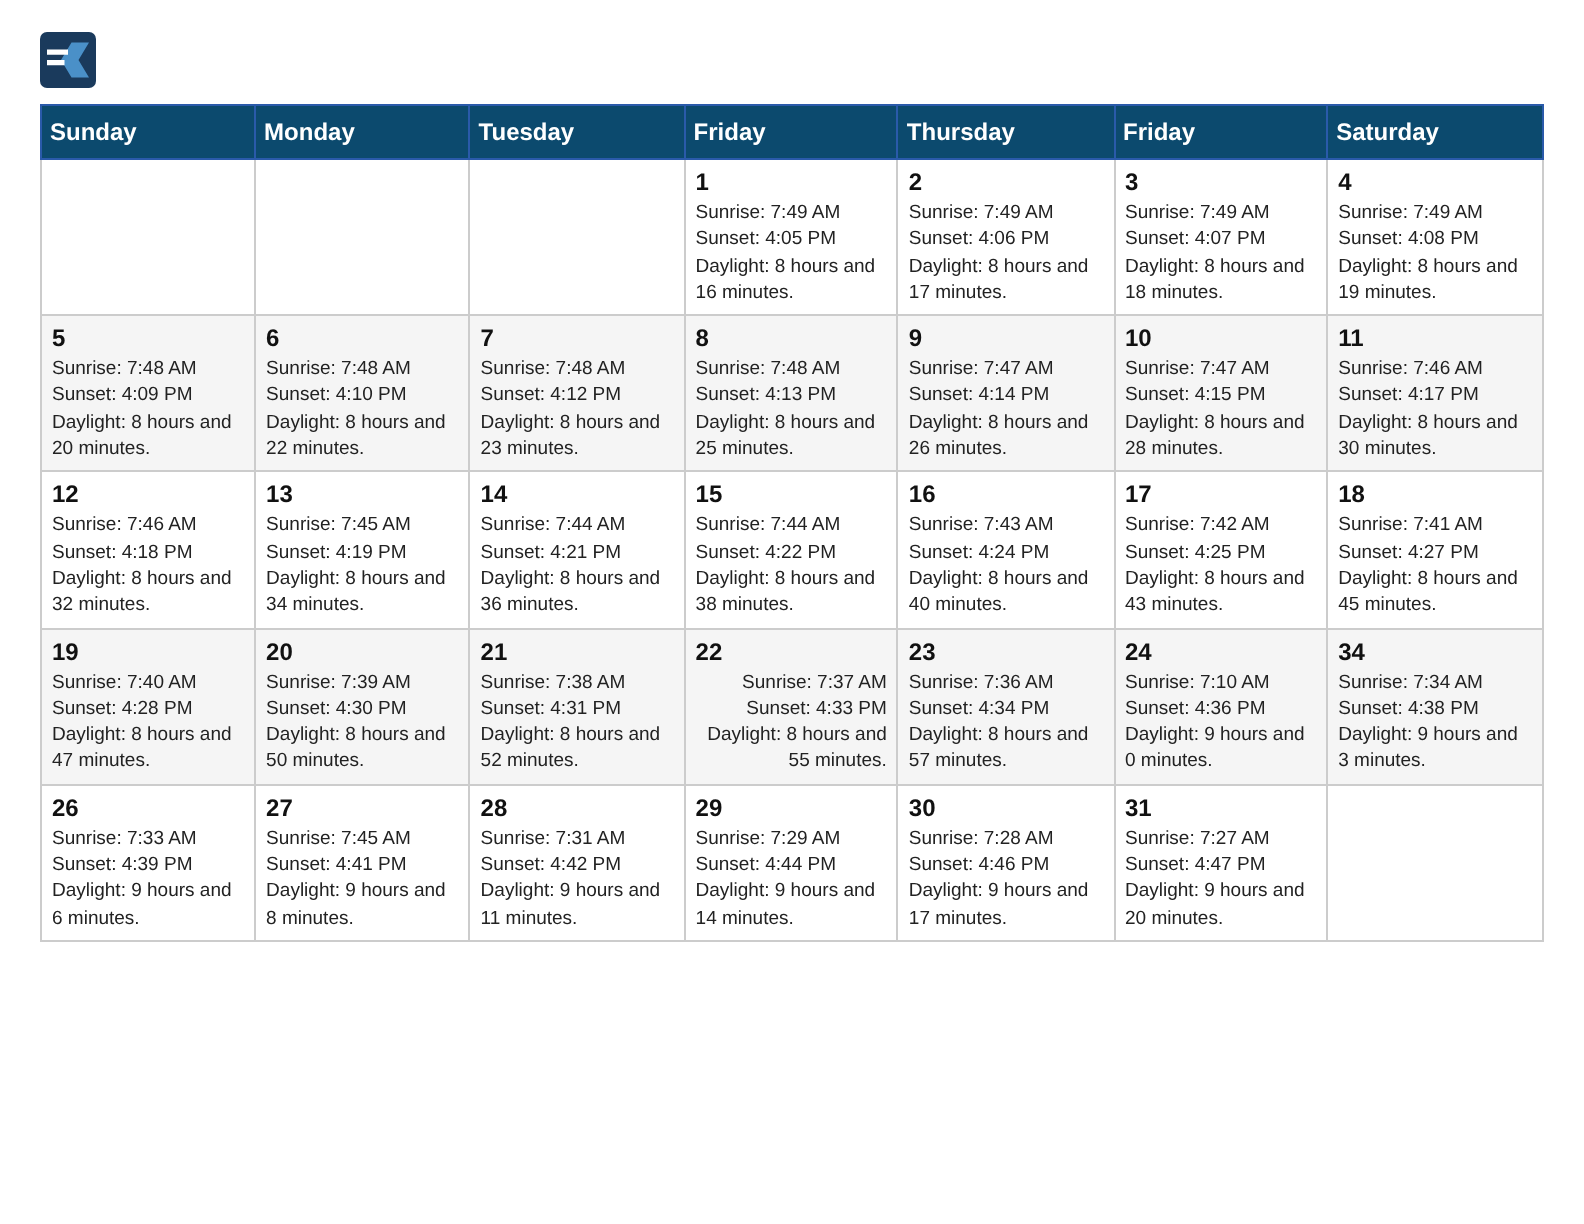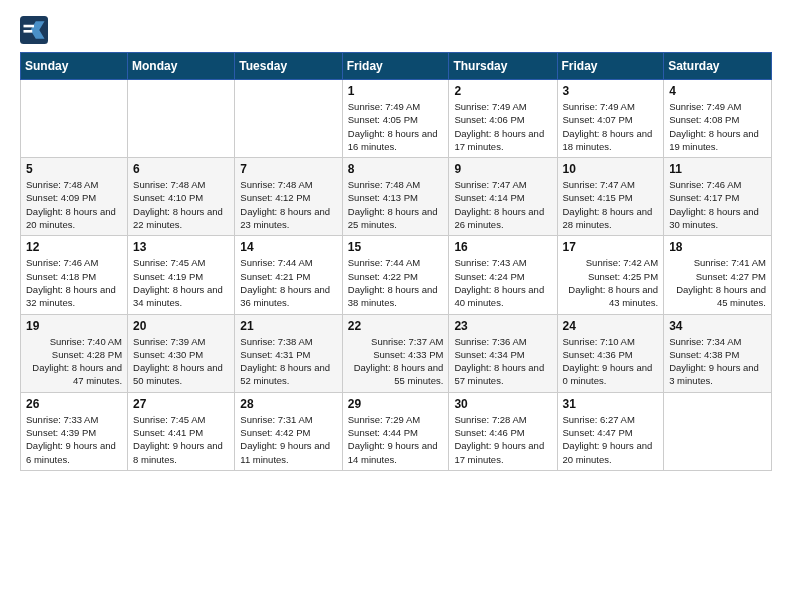--- a/index.html
+++ b/index.html
@@ -225,35 +225,35 @@
 Daylight: 8 hours and 38 minutes.</div>
           </td>
           <td>
             <div class="day-number">16</div>
             <div class="day-info" style="white-space: pre-line;">Sunrise: 7:43 AM
 Sunset: 4:24 PM
 Daylight: 8 hours and 40 minutes.</div>
           </td>
           <td>
             <div class="day-number">17</div>
-            <div class="day-info" style="white-space: pre-line; text-align: right;">Sunrise: 7:42 AM
+            <div class="day-info" style="white-space: pre-line;">Sunrise: 7:42 AM
 Sunset: 4:25 PM
 Daylight: 8 hours and 43 minutes.</div>
           </td>
           <td>
             <div class="day-number">18</div>
-            <div class="day-info" style="white-space: pre-line; text-align: right;">Sunrise: 7:41 AM
+            <div class="day-info" style="white-space: pre-line;">Sunrise: 7:41 AM
 Sunset: 4:27 PM
 Daylight: 8 hours and 45 minutes.</div>
           </td>
         </tr>
         <tr>
           <td>
             <div class="day-number">19</div>
-            <div class="day-info" style="white-space: pre-line; text-align: right;">Sunrise: 7:40 AM
+            <div class="day-info" style="white-space: pre-line;">Sunrise: 7:40 AM
 Sunset: 4:28 PM
 Daylight: 8 hours and 47 minutes.</div>
           </td>
           <td>
             <div class="day-number">20</div>
             <div class="day-info" style="white-space: pre-line;">Sunrise: 7:39 AM
 Sunset: 4:30 PM
 Daylight: 8 hours and 50 minutes.</div>
           </td>
           <td>
@@ -313,21 +313,21 @@
 Daylight: 9 hours and 14 minutes.</div>
           </td>
           <td>
             <div class="day-number">30</div>
             <div class="day-info" style="white-space: pre-line;">Sunrise: 7:28 AM
 Sunset: 4:46 PM
 Daylight: 9 hours and 17 minutes.</div>
           </td>
           <td>
             <div class="day-number">31</div>
-            <div class="day-info" style="white-space: pre-line;">Sunrise: 6:27 AM
+            <div class="day-info" style="white-space: pre-line;">Sunrise: 7:27 AM
 Sunset: 4:47 PM
 Daylight: 9 hours and 20 minutes.</div>
           </td>
           <td class="empty-cell"></td>
         </tr>
       </tbody>
   </table>
 </div>
 
 </body></html>

